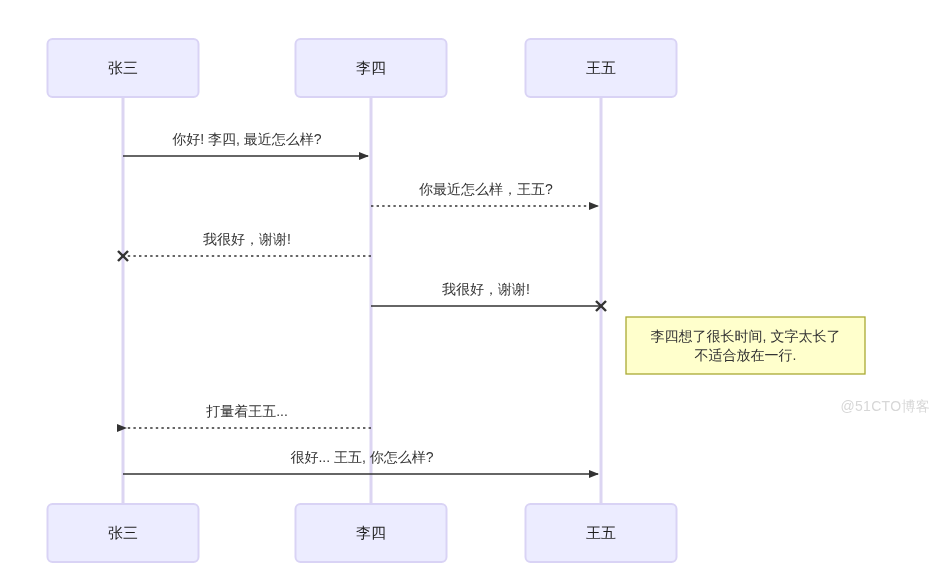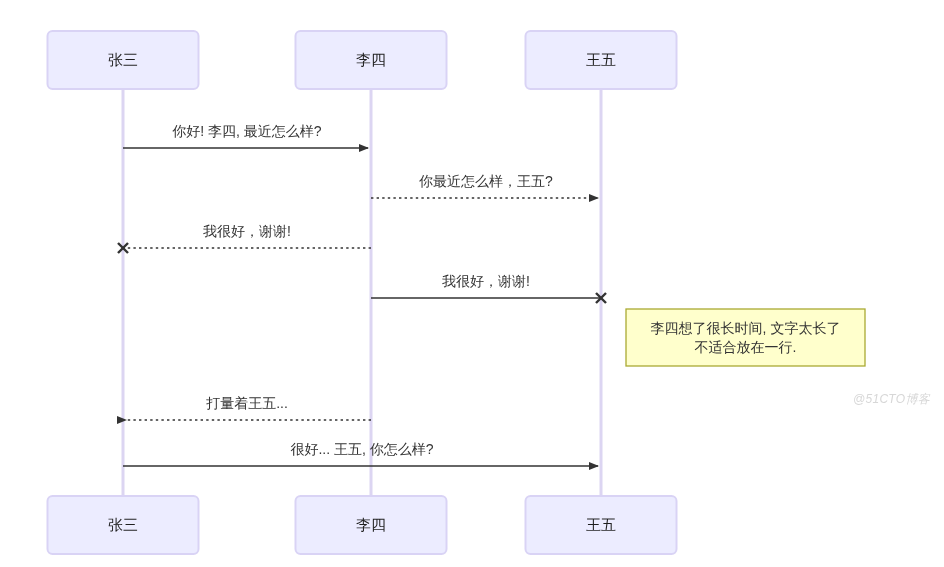--- a/index.html
+++ b/index.html
@@ -9,21 +9,21 @@
   }
   body {
     width: 944px;
     height: 567px;
     position: relative;
     overflow: hidden;
     font-family: "Liberation Sans", "DejaVu Sans", sans-serif;
   }
   #diagram-root {
     position: absolute;
-    left: 0; top: 4px;
+    left: 0; top: 12px;
     width: 944px;
     height: 414px;
     border-radius: 11px;
   }
   svg#seq-svg {
     position: absolute;
     left: 0;
     top: 0;
     width: 944px;
     height: 567px;
@@ -76,25 +76,24 @@
     font-family: "Liberation Sans", "DejaVu Sans", sans-serif;
     font-size: 14px;
     fill: #333333;
     text-anchor: middle;
   }
   .watermark {
     position: absolute;
     right: 14px;
     bottom: 10px;
     font-family: "Liberation Sans", "DejaVu Sans", sans-serif;
-    font-size: 12px;
+    font-size: 14px;
     color: #D7D7D7;
     letter-spacing: 0.3px;
     user-select: none;
-    font-style: italic;
   }
 </style>
 </head>
 <body>
 
 <div id="diagram-root">
   <svg id="seq-svg" viewBox="0 0 944 567" xmlns="http://www.w3.org/2000/svg">
     <defs>
       <marker id="arrow-right" markerWidth="10" markerHeight="10" refX="9" refY="4" orient="auto" markerUnits="userSpaceOnUse">
         <path d="M0,0 L10,4 L0,8 z" fill="#333333"></path>

